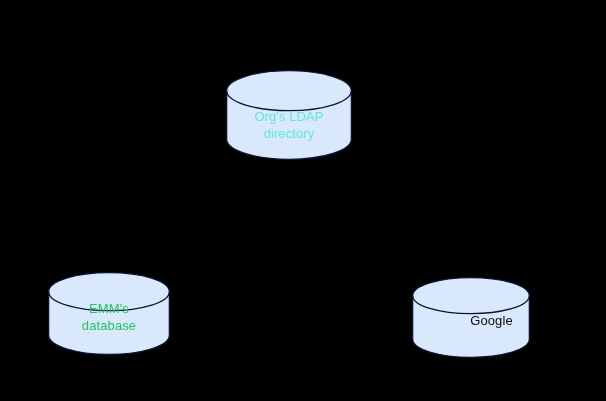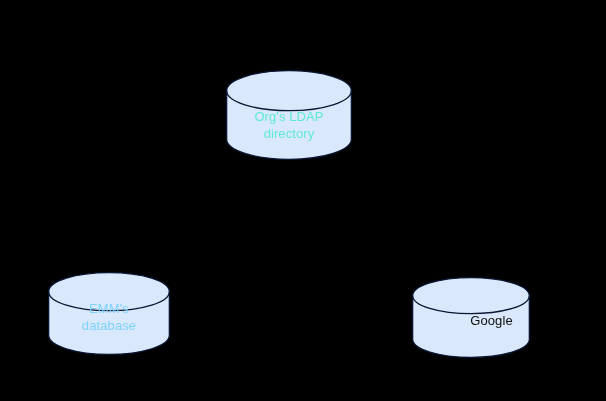--- a/index.html
+++ b/index.html
@@ -55,21 +55,21 @@
       </svg>
     <div class="node-label" style="color: #5eead4; top: 32px; margin-top: 6px;">Org's LDAP
 directory</div>
   </div>
 
   <div class="node" id="node-emm" style="left: 48px; top: 272px; width: 122px; height: 83px;">
     <svg width="122" height="83" viewBox="0 0 122 83">
         <path d="M 0.6499999999999986 19.65 L 0.6499999999999986 63.35 A 60.35 19 0 0 0 121.35 63.35 L 121.35 19.65 A 60.35 19 0 0 0 0.6499999999999986 19.65 Z" fill="#dae8fc" stroke="#0a1633" stroke-width="1.3" stroke-linejoin="round"></path>
         <path d="M 0.6499999999999986 19.65 A 60.35 19 0 0 0 121.35 19.65" fill="none" stroke="#0a1633" stroke-width="1.3"></path>
       </svg>
-    <div class="node-label" style="color: #7dd3fc; top: 28px;">EMM's
+    <div class="node-label" style="color: #22c55e; top: 28px;">EMM's
 database</div>
   </div>
 
   <div class="node" id="node-google" style="left: 412px; top: 277px; width: 118px; height: 81px; padding-left: 41px;">
     <svg width="118" height="81" viewBox="0 0 118 81">
         <path d="M 0.6499999999999986 18.65 L 0.6499999999999986 62.35 A 58.35 18 0 0 0 117.35 62.35 L 117.35 18.65 A 58.35 18 0 0 0 0.6499999999999986 18.65 Z" fill="#dae8fc" stroke="#0a1633" stroke-width="1.3" stroke-linejoin="round"></path>
         <path d="M 0.6499999999999986 18.65 A 58.35 18 0 0 0 117.35 18.65" fill="none" stroke="#0a1633" stroke-width="1.3"></path>
       </svg>
     <div class="node-label" style="color: rgb(13, 13, 13); top: 35px;">Google</div>
   </div>

